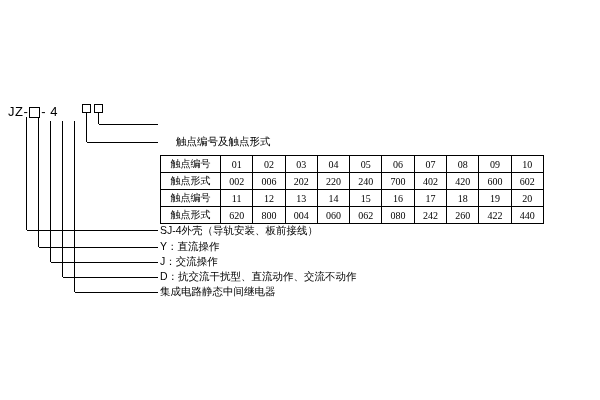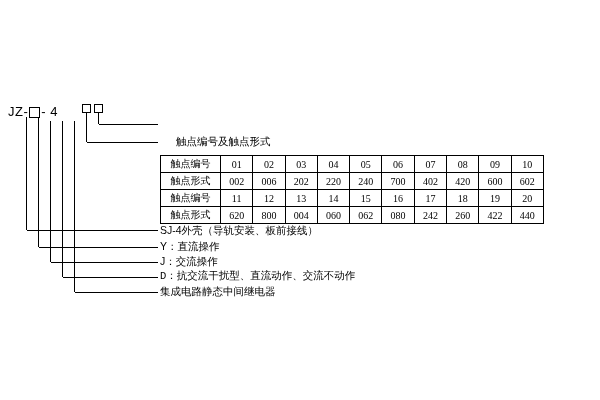--- a/index.html
+++ b/index.html
@@ -125,21 +125,21 @@
 
   <div class="model-code">
     <span>JZ-</span><span class="box"></span><span>- 4</span>
   </div>
 
   <div class="label" style="left:176px; top:135px;">触点编号及触点形式</div>
 
   <div class="label" style="left:160px; top:224px;text-align:right;">SJ-4外壳（导轨安装、板前接线）</div>
   <div class="label" style="left:160px; top:240px;">Y：直流操作</div>
   <div class="label" style="left:160px; top:255px;">J：交流操作</div>
-  <div class="label" style="left:160px; top:270px;font-family:Liberation Mono, monospace;">D：抗交流干扰型、直流动作、交流不动作</div>
+  <div class="label" style="left:160px; top:270px;">D：抗交流干扰型、直流动作、交流不动作</div>
   <div class="label" style="left:160px; top:285px;">集成电路静态中间继电器</div>
 
   <div class="table-wrap">
     <table class="contact-table">
       <tbody>
         <tr>
           <td class="head">触点编号</td>
           <td class="cell">01</td>
           <td class="cell">02</td>
           <td class="cell">03</td>

